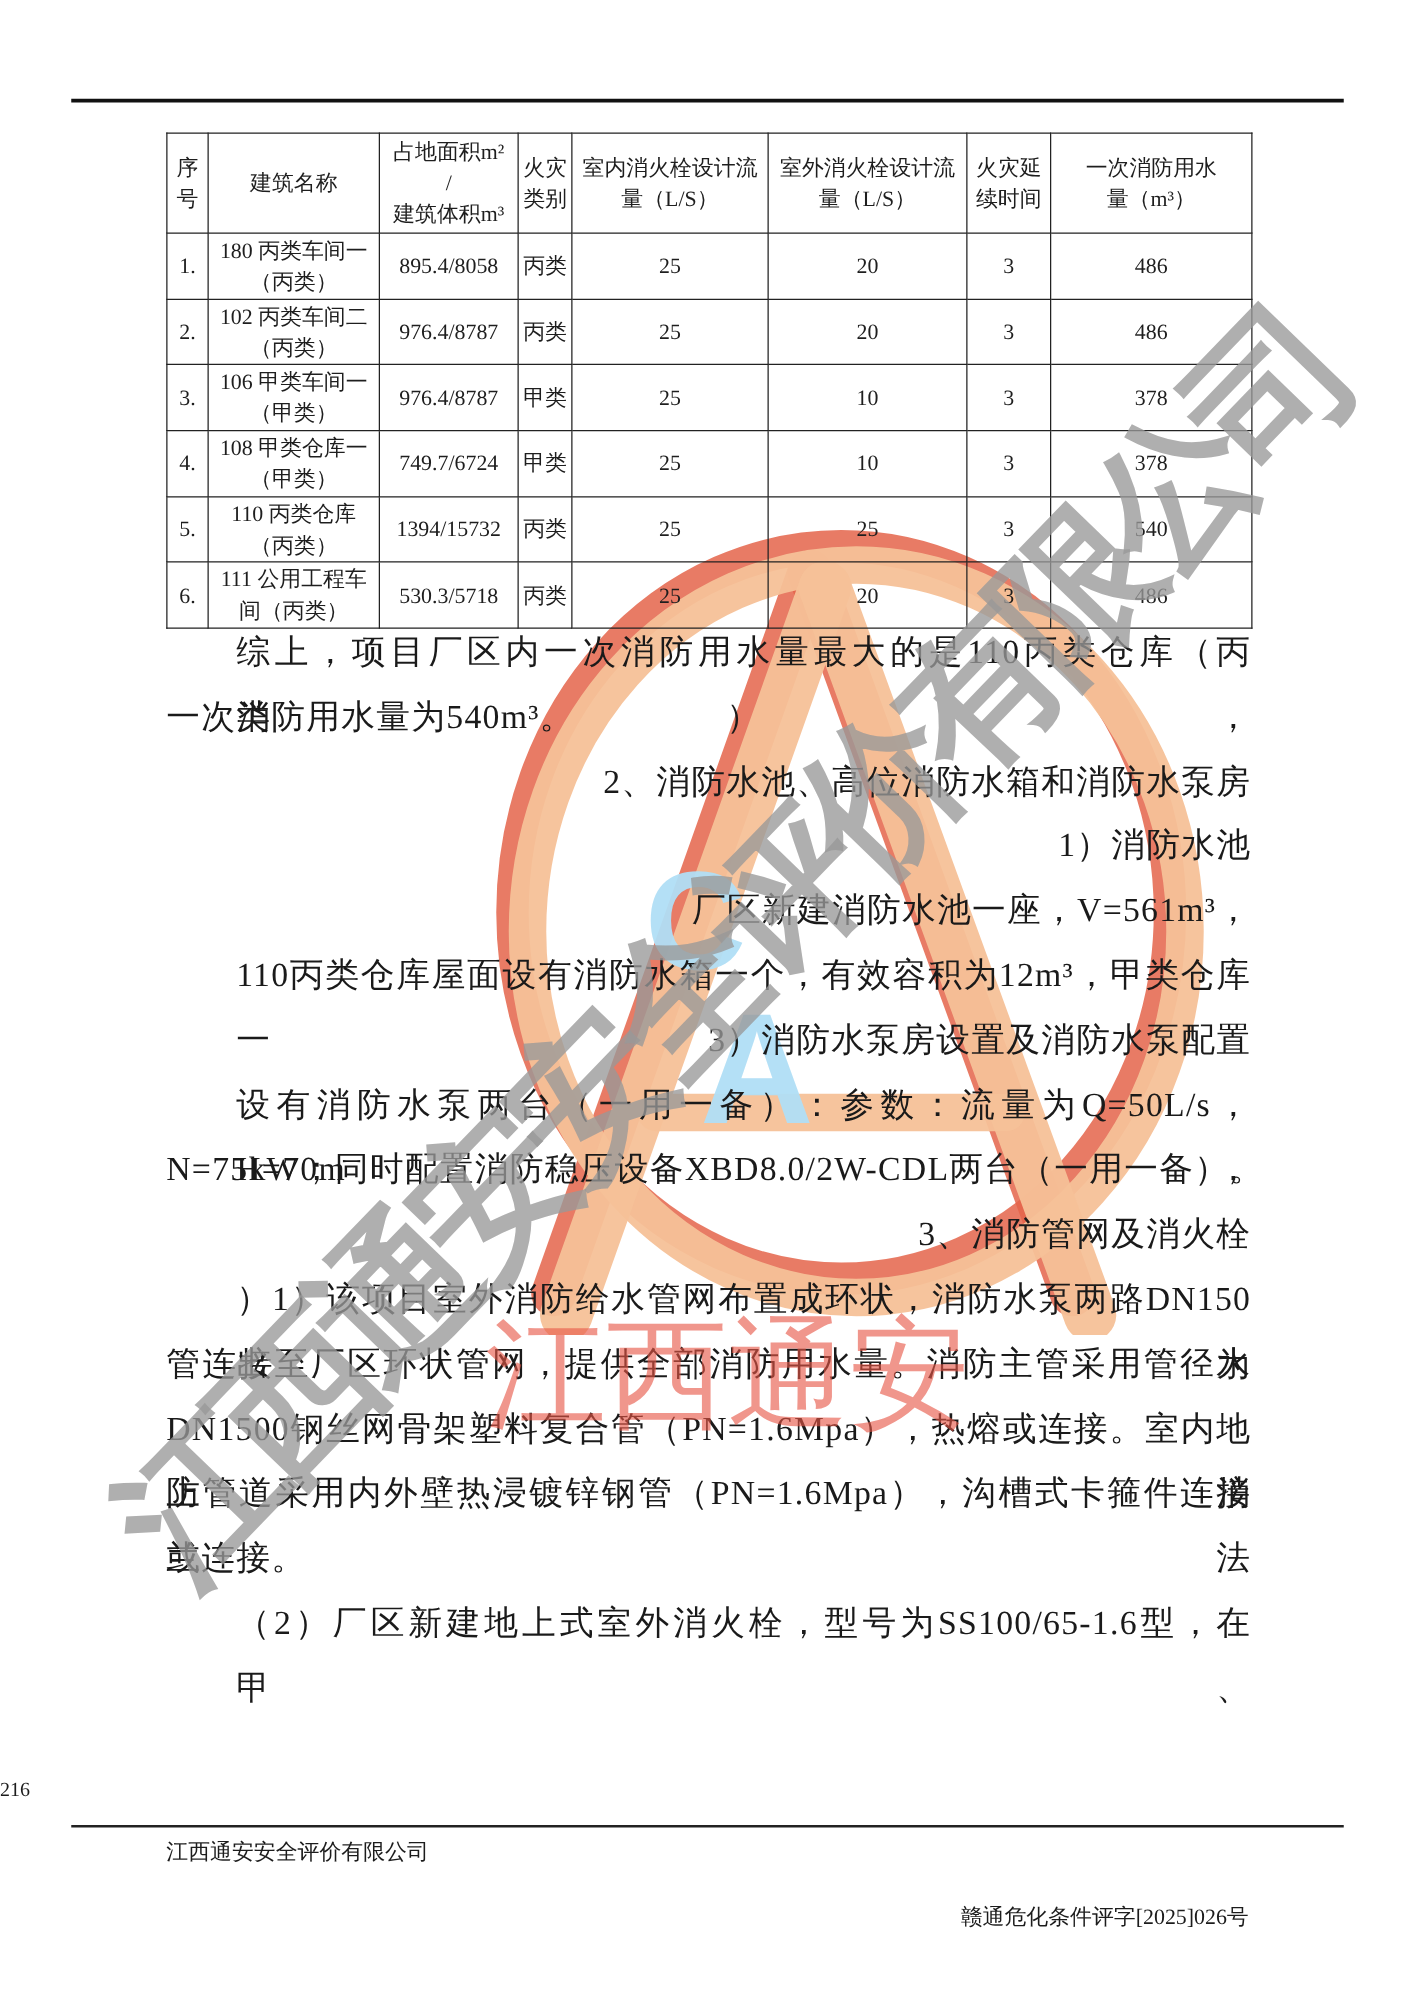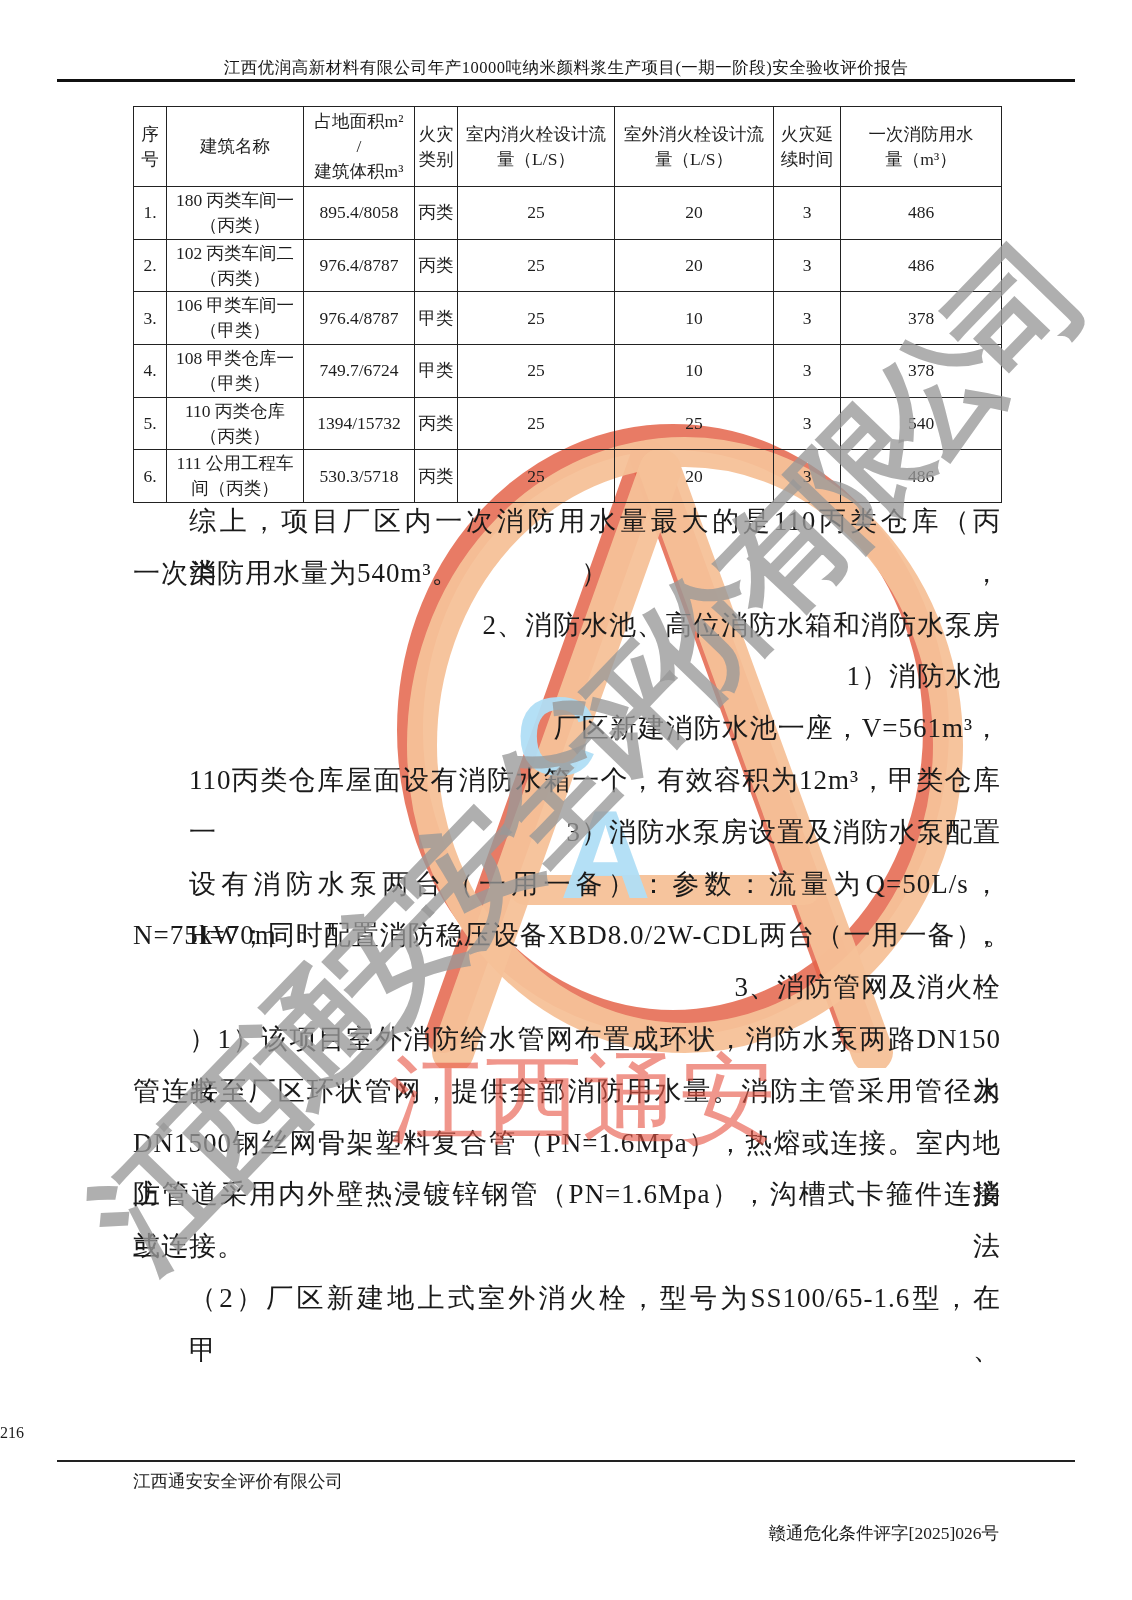--- a/index.html
+++ b/index.html
@@ -115,21 +115,20 @@
       <path d="M310 52 L522 634" stroke-width="42"></path>
       <path d="M175 472 L455 472" stroke-width="30"></path>
     </g>
   </svg>
   <span class="wm-blue wm-blue1">C</span>
   <span class="wm-blue wm-blue2">A</span>
 </div>
 
 <div id="content">
 
-  <div class="title">江西优润高新材料有限公司年产10000吨纳米颜料浆生产项目(一期一阶段)安全验收评价报告</div>
   <div class="headrule"></div>
 
   <table class="report">
     <colgroup>
       <col style="width:33px">
         <col style="width:137px">
         <col style="width:111px">
       <col style="width:43px">
         <col style="width:157px">
         <col style="width:159px">

